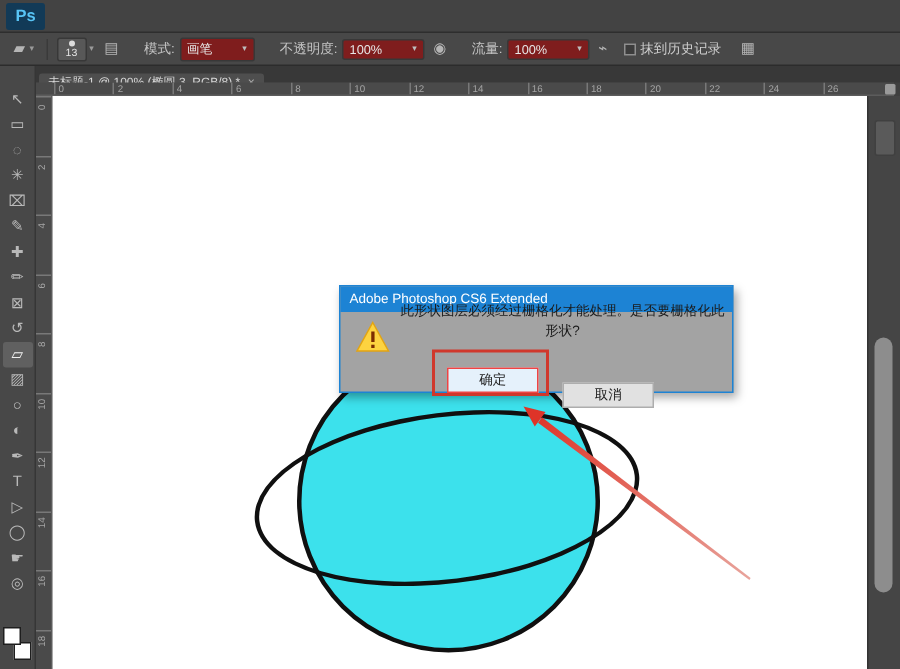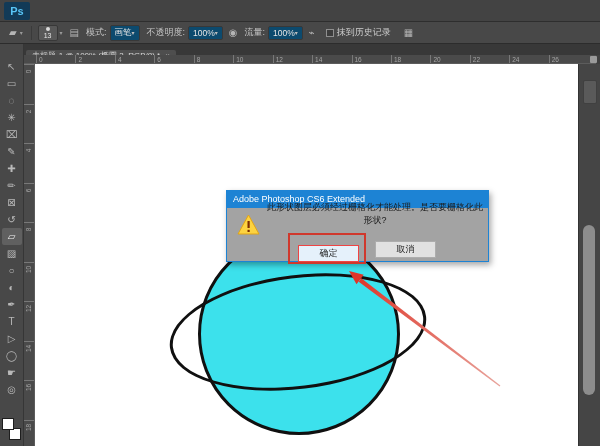--- a/index.html
+++ b/index.html
@@ -12,28 +12,28 @@
   .ps-logo { width:26px; height:18px; margin:0 6px 0 4px; background:#123a57; color:#58c4f5;
              font-size:11px; font-weight:bold; display:flex; align-items:center; justify-content:center;
              border-radius:2px; }
   .menu-item { font-size:9px; color:#d2d2d2; padding:0 7px; line-height:22px; cursor:default; }
 
   
   .optionsbar { position:absolute; left:0; top:22px; width:600px; height:22px; background:#484848;
                 border-bottom:1px solid #2c2c2c; display:flex; align-items:center; font-size:9px; color:#cfcfcf; }
   .ob-icon { color:#b5b5b5; font-size:10px; padding:0 3px; }
   .ob-caret { font-size:6px; color:#9a9a9a; padding-right:4px; }
-  .chip { background:#0c4a6e; border:1px solid #383838; border-radius:2px; color:#e6e6e6;
-          font-size:8.5px; padding:1px 4px; display:flex; align-items:center; gap:0; margin:0 3px; }
+  .chip { background:#7f1d1d; border:1px solid #383838; border-radius:2px; color:#e6e6e6;
+          font-size:8.5px; padding:1px 4px; display:flex; align-items:center; gap:20px; margin:0 3px; }
   .chip .c-caret { font-size:6px; color:#bdbdbd; }
   .brush-chip { display:flex; flex-direction:column; align-items:center; line-height:1;
                 background:#585858; border:1px solid #383838; border-radius:2px; padding:1px 5px; margin:0 2px; }
   .brush-chip .dot { width:4px; height:4px; border-radius:50%; background:#dcdcdc; margin-bottom:1px; }
   .brush-chip .num { font-size:7px; color:#e6e6e6; }
-  .ob-label { margin-left:4px; color:#c4c4c4; }
+  .ob-label { margin-left:14px; color:#c4c4c4; }
   .ob-check { width:8px; height:8px; border:1px solid #8f8f8f; background:#3c3c3c; margin:0 3px 0 8px; }
   .ob-sep { width:1px; height:14px; background:#3a3a3a; margin:0 4px; }
 
   
   .toolbar { position:absolute; left:0; top:44px; width:24px; height:402px; background:#484848;
              border-right:1px solid #363636; display:flex; flex-direction:column; align-items:center; padding-top:14px; }
   .tool { width:20px; height:17px; display:flex; align-items:center; justify-content:center;
           color:#b9b9b9; font-size:10px; cursor:pointer; }
   .tool.selected { background:#606060; border-radius:2px; color:#f0f0f0; }
   .swatches { position:absolute; left:2px; bottom:4px; width:20px; height:24px; }
@@ -77,21 +77,21 @@
   
   .dialog { position:absolute; left:226px; top:190px; width:263px; height:72px; background:#a3a3a3;
             border:1px solid #1d83d4; box-shadow:2px 3px 6px rgba(0,0,0,.35); z-index:20; }
   .dialog-title { height:17px; background:#1d83d4; color:#ffffff; font-size:9px; line-height:17px;
                   padding-left:6px; }
   .dialog-msg { position:absolute; left:38px; top:10px; width:220px; font-size:9px; color:#1b1b1b;text-align:center; }
   .warn-icon { position:absolute; left:10px; top:23px; }
   .dlg-btn { position:absolute; width:61px; height:17px; background:#e1e1e1; border:1px solid #adadad;
              font-size:9px; color:#1b1b1b; display:flex; align-items:center; justify-content:center; cursor:pointer; }
   .dlg-btn.ok { left:71px; top:54px; border:1px solid #ef4444; background:#e5f1fb; }
-  .dlg-btn.cancel { left:148px; top:50px; }
+  .dlg-btn.cancel { left:148px; top:64px; }
   .annot-rect { position:absolute; left:288px; top:233px; width:78px; height:31px;
                 border:2px solid #d0382c; z-index:30; background:transparent; }
 </style>
 </head>
 <body>
 
 <div class="menubar">
   <div class="ps-logo">Ps</div>
 </div>
 

